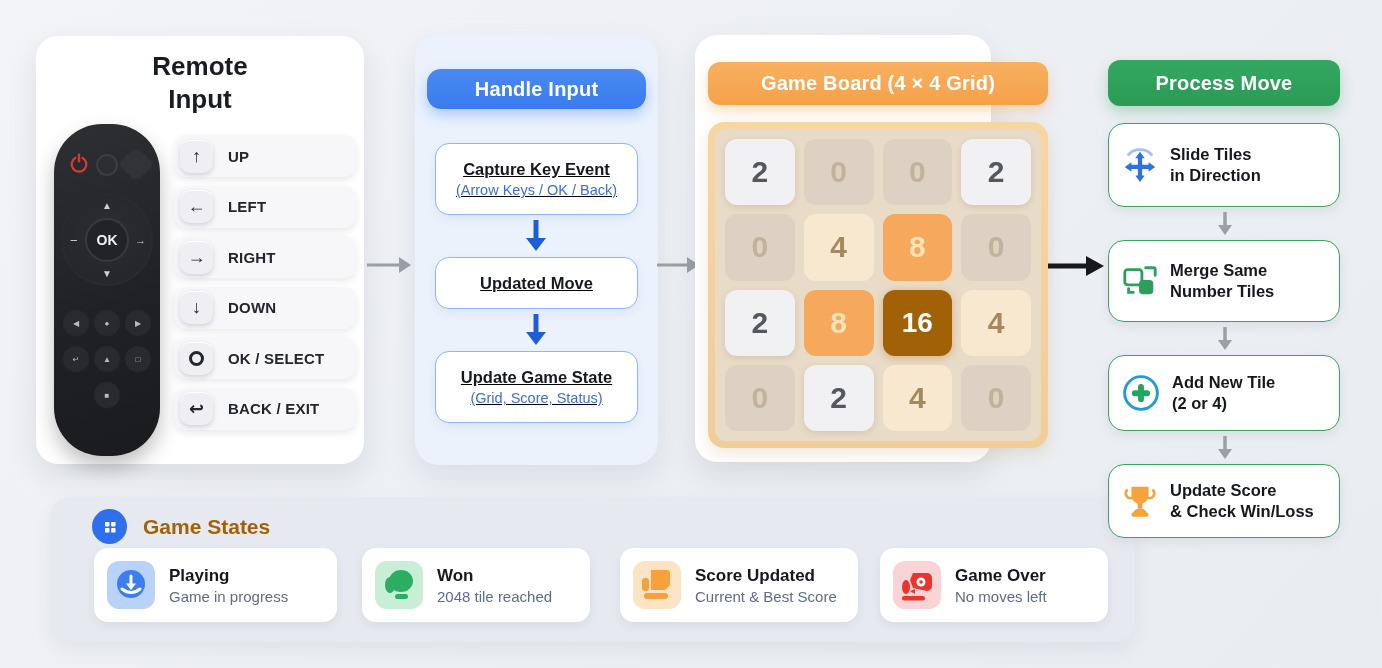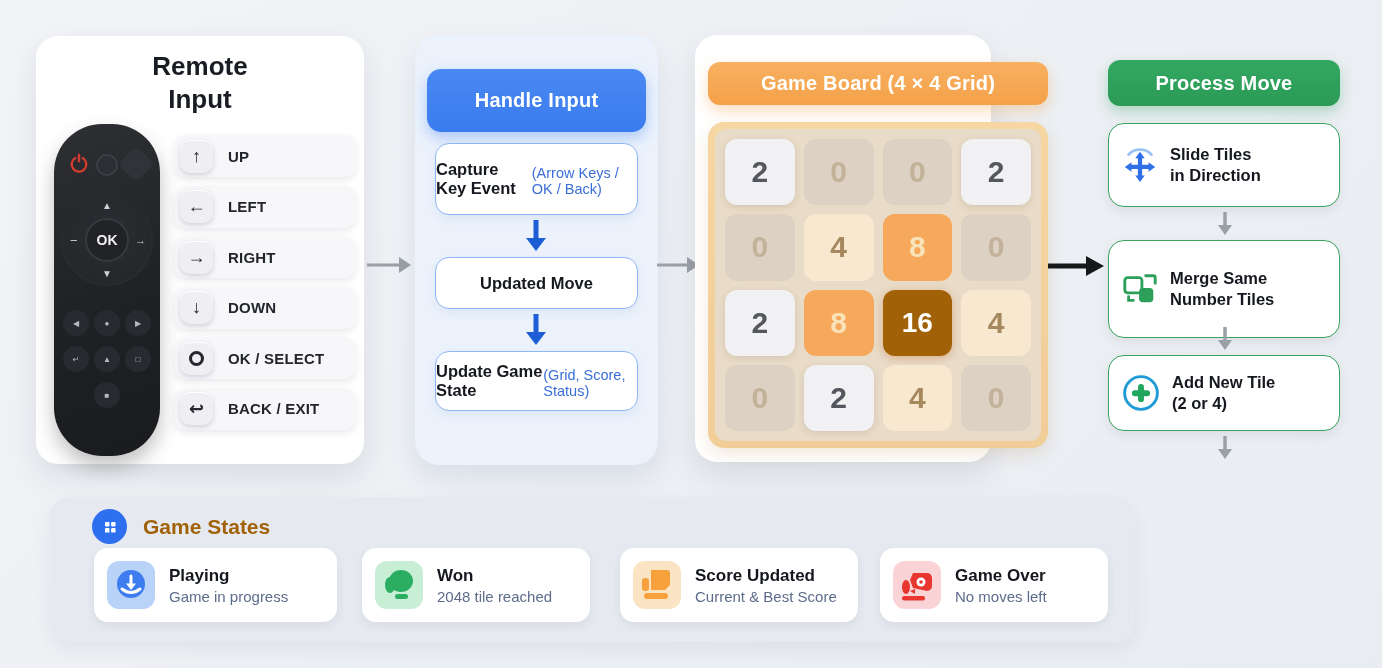--- a/index.html
+++ b/index.html
@@ -48,25 +48,25 @@
               display:flex; align-items:center; justify-content:center;
               font-weight:bold; font-size:18px; color:#24272d; }
   .key-chip .ok-ring { width:15px; height:15px; border:3px solid #24272d; border-radius:50%; }
   .key-label { margin-left:15px; font-weight:bold; font-size:15px; color:#22252b; letter-spacing:.2px; }
 
   
   #handle-panel { left:415px; top:35px; width:243px; height:430px; background:#ebf2fc;
                   border-radius:24px; box-shadow:0 12px 28px rgba(40,70,130,.10); position:absolute; }
   .pill { position:absolute; border-radius:14px; color:#fff; font-weight:bold; font-size:20px;
           display:flex; align-items:center; justify-content:center; letter-spacing:.2px; }
-  #handle-pill { left:12px; top:34px; width:219px; height:63px;
+  #handle-pill { left:12px; top:34px; width:219px; height:40px;
                  background:linear-gradient(180deg,#4a89f2,#3a7bef); box-shadow:0 6px 14px rgba(59,123,239,.35); }
   .hstep { position:absolute; left:20px; width:203px; background:#fff; border:1.5px solid #8db6f3;
-           border-radius:14px; display:flex; flex-direction:row; align-items:center; justify-content:center;
-           box-shadow:0 4px 10px rgba(40,70,130,.07); }
+           border-radius:14px; display:flex; flex-direction:column; align-items:center; justify-content:center;
+           box-shadow:0 4px 10px rgba(40,70,130,.07);text-decoration:underline; }
   .hstep .t { font-weight:bold; font-size:16.5px; color:#15181e; }
   .hstep .s { font-size:14.5px; color:#3a6fd8; margin-top:3px; }
   .varrow { position:absolute; }
 
   
   #board-panel { left:695px; top:35px; width:296px; height:427px; }
   #board-pill { left:13px; top:27px; width:340px; height:43px; border-radius:12px;
                 background:linear-gradient(180deg,#f7b061,#f5a149); box-shadow:0 6px 14px rgba(245,161,73,.35); }
   .board-outer { position:absolute; left:13px; top:87px; width:340px; height:326px; border-radius:16px;
                  background:linear-gradient(180deg,#f6d6a2,#f1cd97); padding:7px;
@@ -195,21 +195,21 @@
       <line x1="13" y1="0" x2="13" y2="20" stroke="#1d5ed6" stroke-width="5"></line>
       <polygon points="3,18 13,31 23,18" fill="#1d5ed6"></polygon>
     </svg>
     <div class="hstep" style="top:222px;height:52px">
       <div class="t">Updated Move</div>
     </div>
     <svg class="varrow" style="left:108px;top:279px" width="26" height="32">
       <line x1="13" y1="0" x2="13" y2="20" stroke="#1d5ed6" stroke-width="5"></line>
       <polygon points="3,18 13,31 23,18" fill="#1d5ed6"></polygon>
     </svg>
-    <div class="hstep" style="top:316px;height:60px">
+    <div class="hstep" style="top:316px;height:72px">
       <div class="t">Update Game State</div>
       <div class="s">(Grid, Score, Status)</div>
     </div>
   </div>
 
   <svg class="flow-arrow" style="left:655px;top:252px" width="46" height="26">
     <line x1="2" y1="13" x2="34" y2="13" stroke="#9aa0a6" stroke-width="3"></line>
     <polygon points="32,5 44,13 32,21" fill="#9aa0a6"></polygon>
   </svg>
 
@@ -262,21 +262,21 @@
         </svg>
       </span>
       <span class="txt">Slide Tiles
 in Direction</span>
     </div>
     <svg class="varrow" style="left:109px;top:212px" width="16" height="24">
       <line x1="8" y1="0" x2="8" y2="14" stroke="#9aa0a6" stroke-width="3.5"></line>
       <polygon points="1,13 8,23 15,13" fill="#9aa0a6"></polygon>
     </svg>
 
-    <div class="pstep" style="top:240px;height:98px">
+    <div class="pstep" style="top:240px;height:82px">
       <span class="picon">
         <svg viewBox="0 0 40 40" width="38" height="38">
           <rect x="4" y="8" width="18" height="16" rx="3" fill="none" stroke="#2ca05a" stroke-width="3"></rect>
           <path d="M26 6 h8 a2 2 0 0 1 2 2 v6" fill="none" stroke="#2ca05a" stroke-width="3" stroke-linecap="round"></path>
           <path d="M8 28 v4 h5" fill="none" stroke="#2ca05a" stroke-width="3" stroke-linecap="round"></path>
           <rect x="19" y="19" width="15" height="15" rx="4" fill="#2ca05a"></rect>
         </svg>
       </span>
       <span class="txt">Merge Same
 Number Tiles</span>
@@ -295,20 +295,33 @@
         </svg>
       </span>
       <span class="txt">Add New Tile
 (2 or 4)</span>
     </div>
     <svg class="varrow" style="left:109px;top:436px" width="16" height="24">
       <line x1="8" y1="0" x2="8" y2="14" stroke="#9aa0a6" stroke-width="3.5"></line>
       <polygon points="1,13 8,23 15,13" fill="#9aa0a6"></polygon>
     </svg>
 
+    <div class="pstep" style="top:464px;height:74px">
+      <span class="picon">
+        <svg viewBox="0 0 40 40" width="38" height="38">
+          <path d="M7 8 a5 5 0 0 0 6 8 M33 8 a5 5 0 0 1 -6 8" fill="none" stroke="#f6a33c" stroke-width="3"></path>
+          <path d="M11 5 h18 v9 a9 9 0 0 1 -18 0 z" fill="#f6a33c"></path>
+          <rect x="17.5" y="22" width="5" height="6" fill="#f6a33c"></rect>
+          <path d="M13 33 a7 5 0 0 1 14 0 z" fill="#f6a33c"></path>
+          <rect x="11" y="32" width="18" height="4.5" rx="2" fill="#f6a33c"></rect>
+        </svg>
+      </span>
+      <span class="txt">Update Score
+&amp; Check Win/Loss</span>
+    </div>
   </div>
 
   <div id="states-panel">
     <div class="states-head">
       <span class="sicon-circle">
         <svg viewBox="0 0 36 36" width="20" height="20">
           <g fill="#fff">
             <rect x="9" y="9" width="8" height="8" rx="1.5"></rect>
               <rect x="20" y="9" width="8" height="8" rx="1.5"></rect>
             <rect x="9" y="20" width="8" height="8" rx="1.5"></rect>

